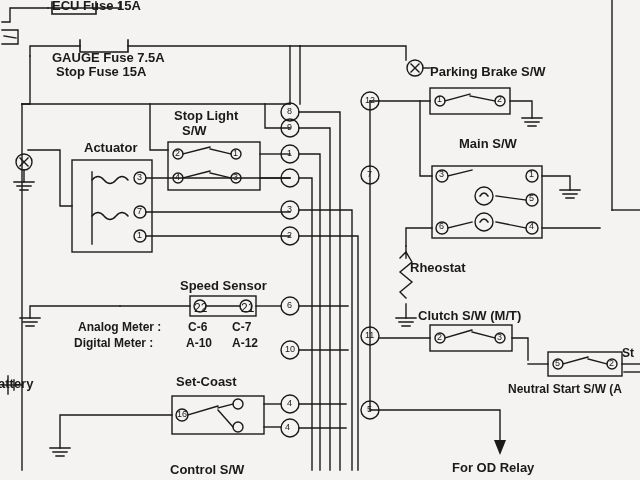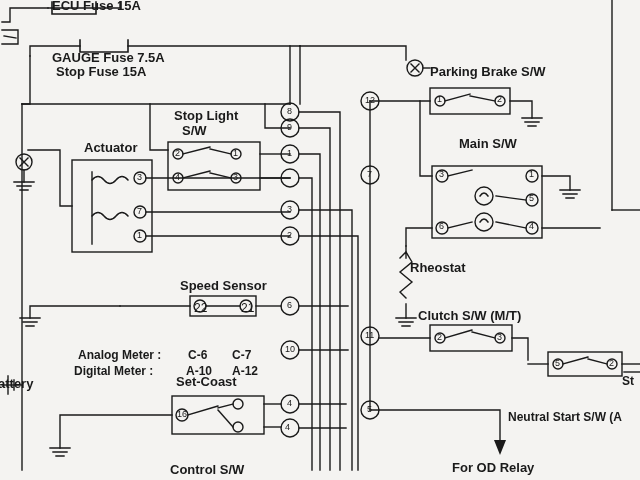--- a/index.html
+++ b/index.html
@@ -2,21 +2,21 @@
 <html><head>
 <meta charset="utf-8">
 <style>
   html,body{margin:0;padding:0;background:#ffffff;}
   body{width:640px;height:480px;overflow:hidden;font-family:"Liberation Sans",sans-serif;}
   #stage{position:relative;width:640px;height:480px;background:#f4f3f1;}
   #stage svg{position:absolute;left:0;top:0;}
   .lbl{position:absolute;font-family:"Liberation Sans",sans-serif;color:#1a1a1a;white-space:nowrap;}
   .b{font-weight:bold;}
   .sz13{font-size:13px;}
-  .sz12{font-size:12px;margin-top:28px;}
+  .sz12{font-size:12px;}
   .sz9{font-size:9px;}
   .sz8{font-size:12px;}
 </style>
 </head>
 <body>
 
 <div id="stage">
 
 <svg width="640" height="480" viewBox="0 0 640 480">
   <g fill="none" stroke="#1a1a1a" stroke-width="1.4" stroke-linecap="square">

